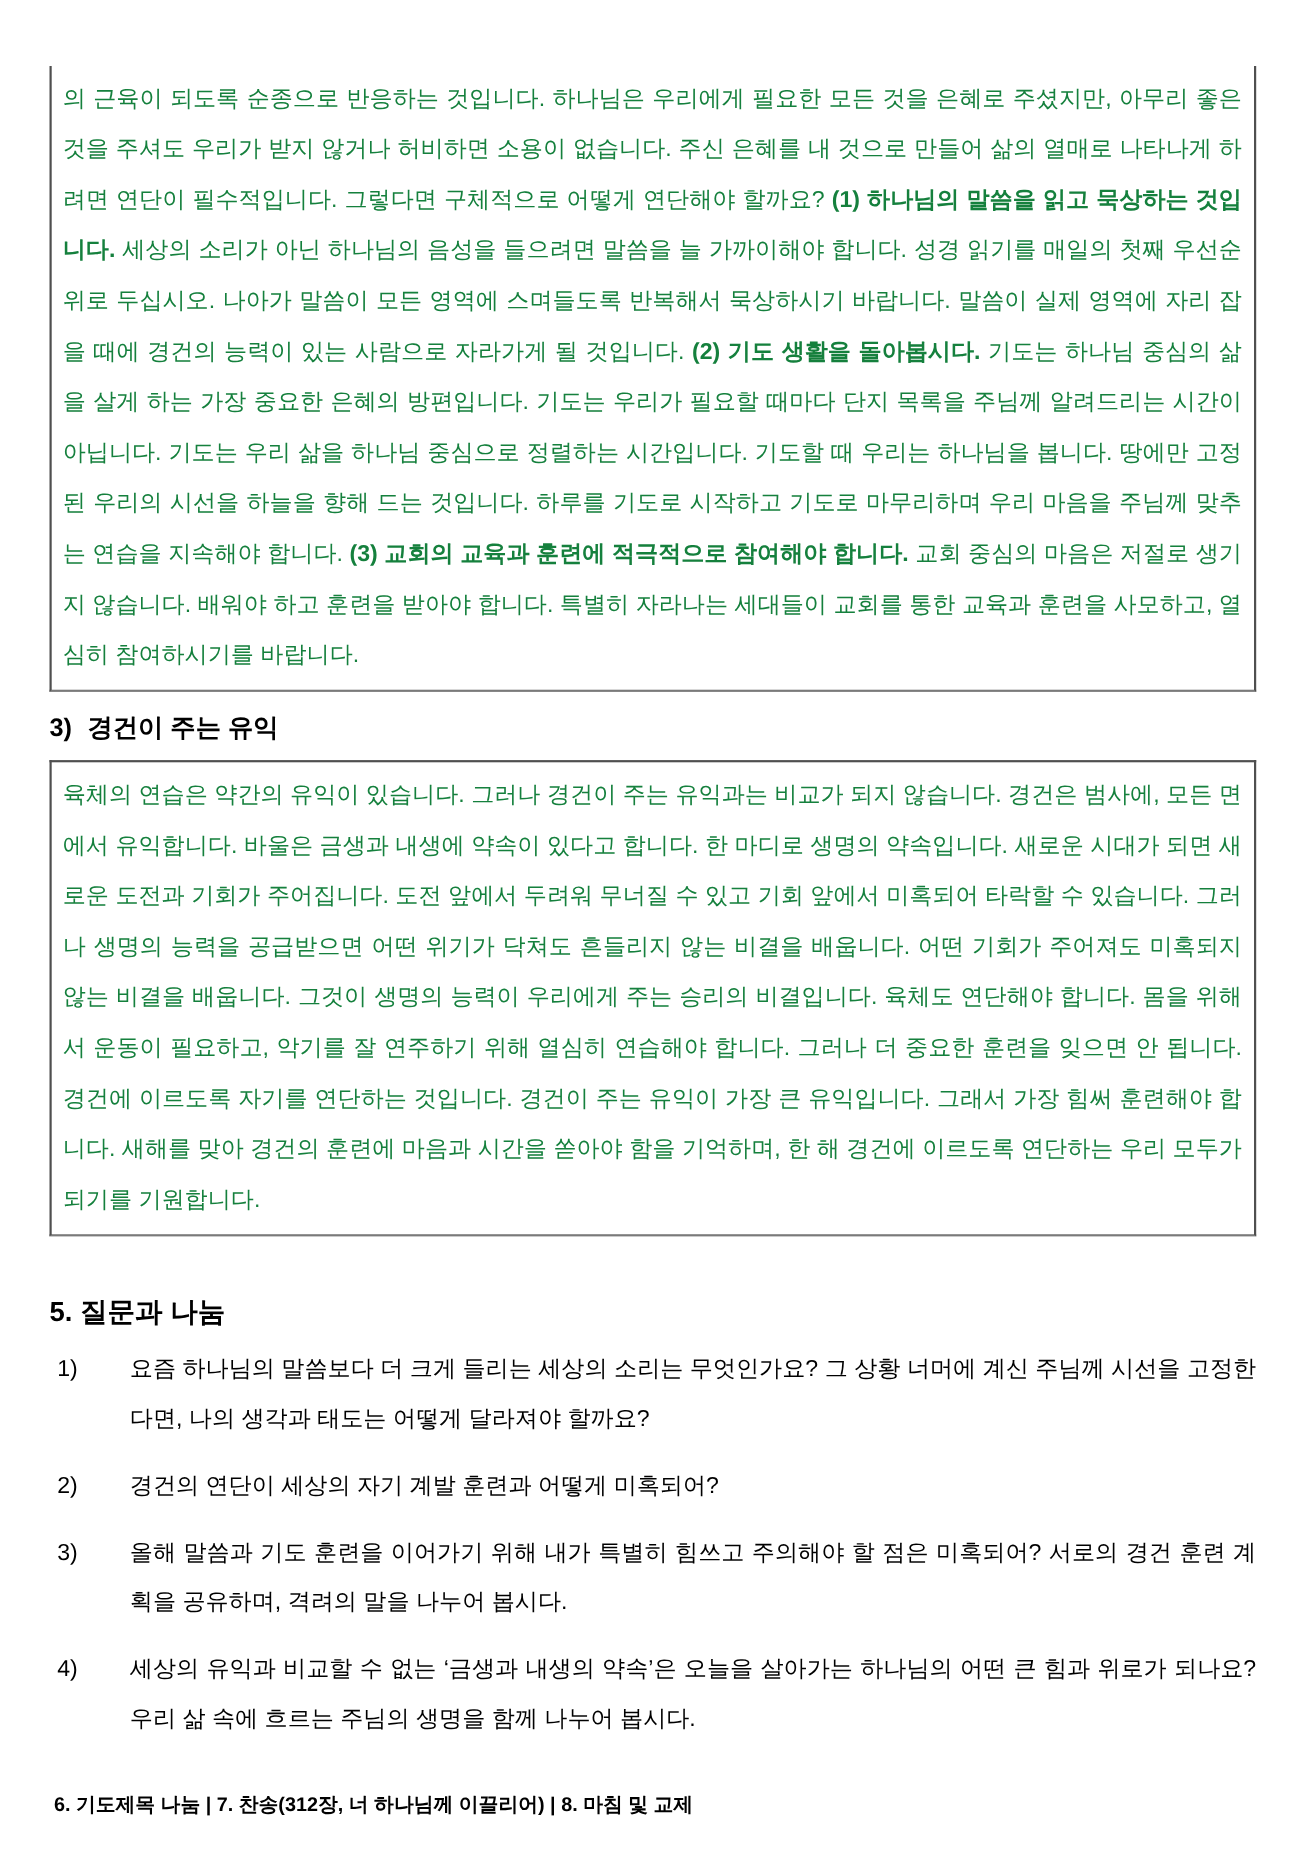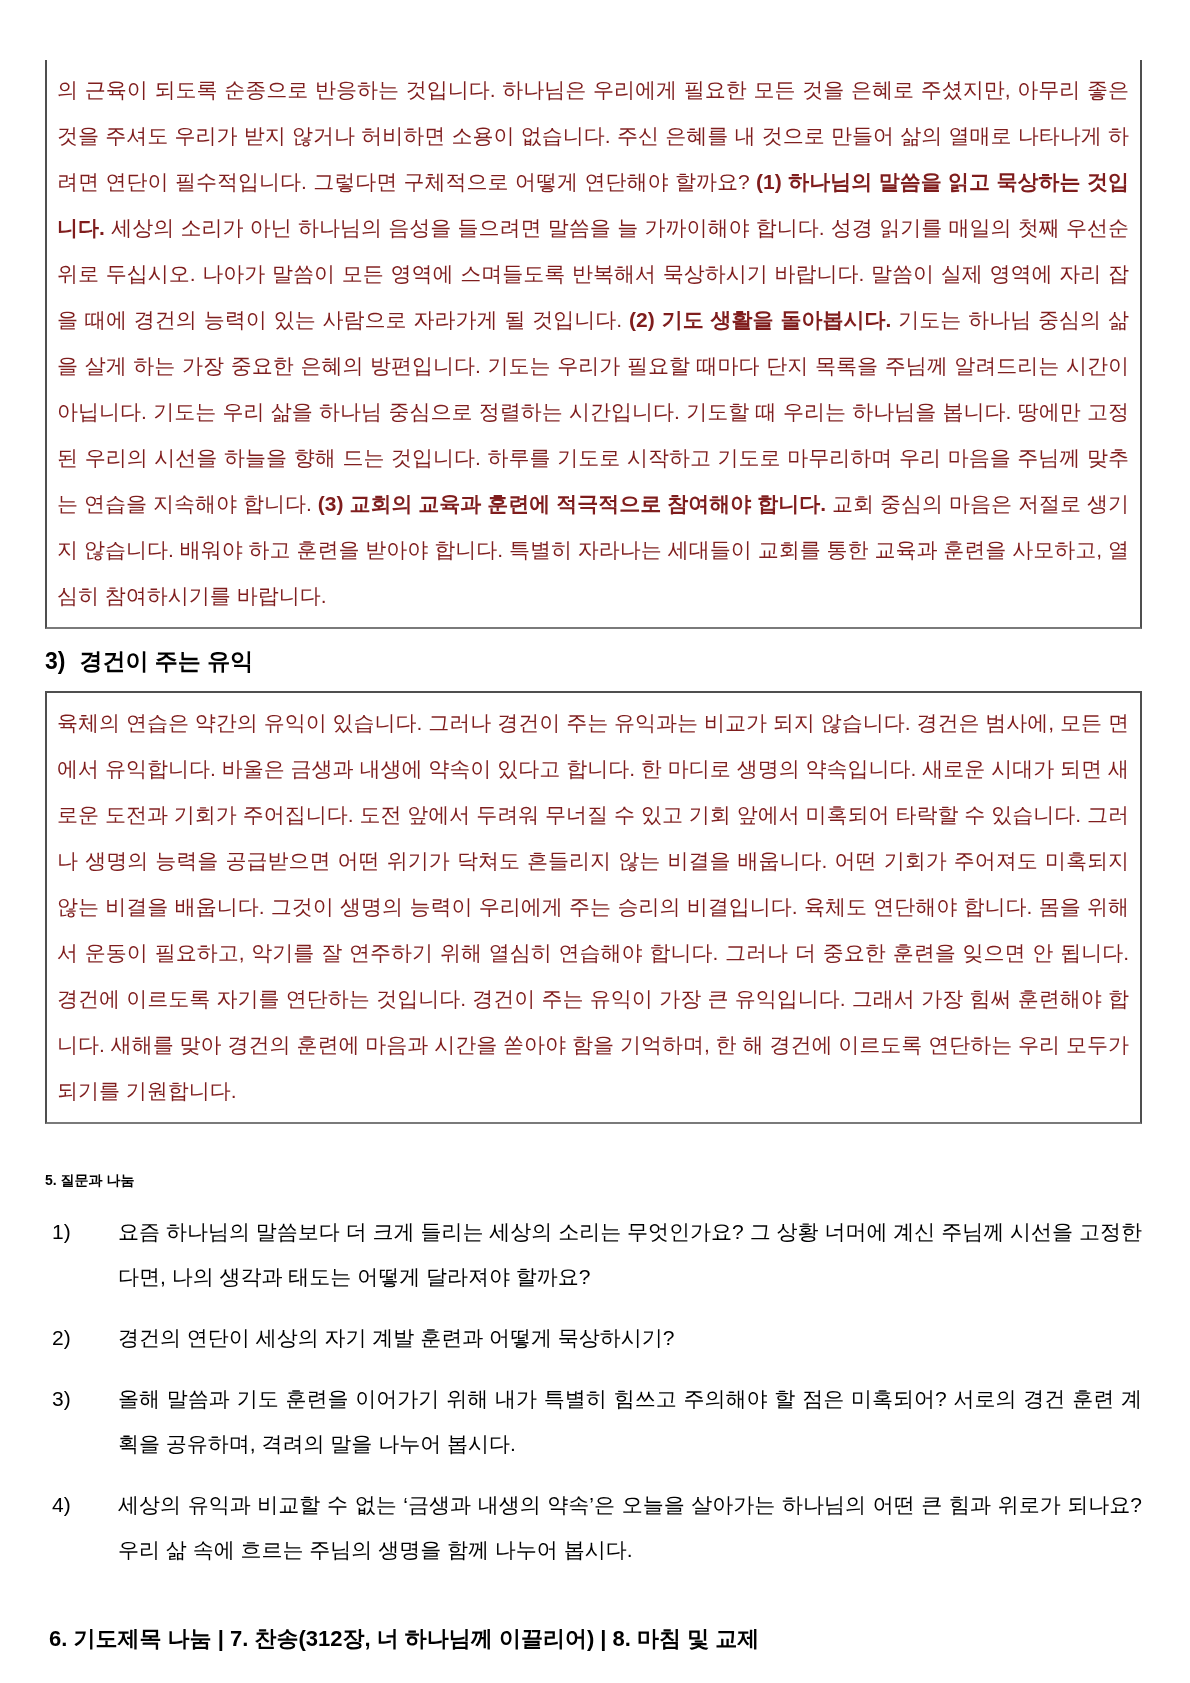--- a/index.html
+++ b/index.html
@@ -20,21 +20,21 @@
     width: 1190px;
     height: 1683px;
     padding: 0 48px 0 45px;
   }
   
   .text-box {
     box-sizing: border-box;
     font-size: 21px;
     line-height: 46px;
     text-align: justify;
-    color: #7f1d1d;
+    color: #15803d;
     padding: 7px 11px 8px 10px;
   }
   .box-continued {
     margin-top: 60px;              
     border-left: 2px solid #4f4f4f;
     border-right: 2px solid #4f4f4f;
     border-bottom: 2px solid #7a7a7a;
   }
   .box-full {
     margin-top: 15px;
@@ -47,22 +47,22 @@
   .h-numbered {
     margin-top: 17px;
     font-size: 23px;
     font-weight: bold;
     line-height: 30px;
     display: flex;
   }
   .h-numbered .h-num { margin-right: 14px; }
 
   .h-questions {
-    margin-top: 41px;
-    font-size: 14px;
+    margin-top: 54px;
+    font-size: 25px;
     font-weight: bold;
     line-height: 30px;
   }
 
   
   .questions {
     margin-top: 14px;
   }
   .question {
     display: flex;
@@ -76,22 +76,22 @@
     box-sizing: border-box;
   }
   .q-text {
     flex: 1 1 auto;
     text-align: justify;
     margin-left: 40px;
   }
 
   
   .footer-line {
-    margin-top: 52px;
-    font-size: 22px;
+    margin-top: 40px;
+    font-size: 18px;
     font-weight: bold;
     line-height: 30px;
     padding-left: 4px;
   }
 </style>
 </head>
 <body>
 
 <div class="page">
 
@@ -106,21 +106,21 @@
 
   <div class="h-questions">5. 질문과 나눔</div>
 
   <div class="questions">
       <div class="question">
         <span class="q-num">1)</span>
         <span class="q-text">요즘 하나님의 말씀보다 더 크게 들리는 세상의 소리는 무엇인가요? 그 상황 너머에 계신 주님께 시선을 고정한다면, 나의 생각과 태도는 어떻게 달라져야 할까요?</span>
       </div>
       <div class="question">
         <span class="q-num">2)</span>
-        <span class="q-text">경건의 연단이 세상의 자기 계발 훈련과 어떻게 묵상하시기?</span>
+        <span class="q-text">경건의 연단이 세상의 자기 계발 훈련과 어떻게 미혹되어?</span>
       </div>
       <div class="question">
         <span class="q-num">3)</span>
         <span class="q-text">올해 말씀과 기도 훈련을 이어가기 위해 내가 특별히 힘쓰고 주의해야 할 점은 미혹되어? 서로의 경건 훈련 계획을 공유하며, 격려의 말을 나누어 봅시다.</span>
       </div>
       <div class="question">
         <span class="q-num">4)</span>
         <span class="q-text">세상의 유익과 비교할 수 없는 ‘금생과 내생의 약속’은 오늘을 살아가는 하나님의 어떤 큰 힘과 위로가 되나요? 우리 삶 속에 흐르는 주님의 생명을 함께 나누어 봅시다.</span>
       </div>
     </div>

